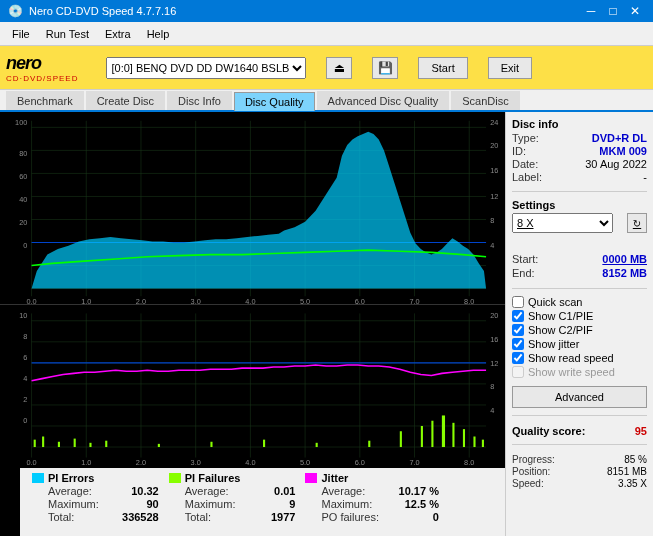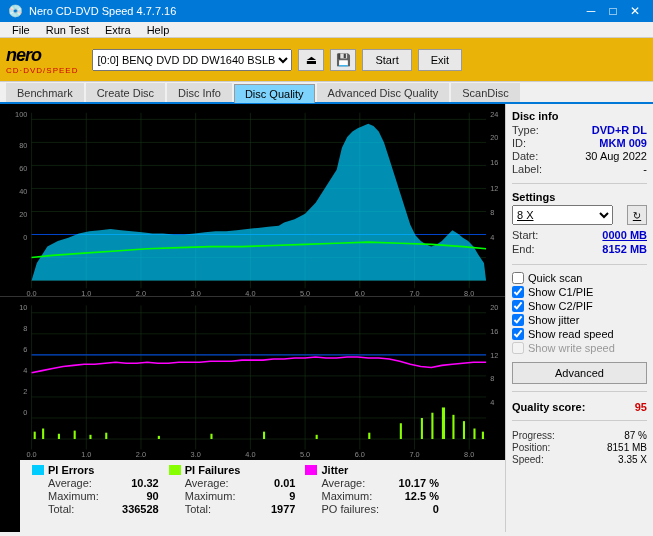--- a/index.html
+++ b/index.html
@@ -5,25 +5,25 @@
     * { margin: 0; padding: 0; box-sizing: border-box; }
     body { width: 653px; height: 536px; overflow: hidden; font-family: 'Segoe UI', Tahoma, sans-serif; font-size: 11px; background: #f0f0f0; }
 
     
     .title-bar { background: #0078d7; color: white; height: 22px; display: flex; align-items: center; padding: 0 8px; justify-content: space-between; }
     .title-bar-left { display: flex; align-items: center; gap: 6px; font-size: 11px; }
     .title-bar-right { display: flex; gap: 2px; }
     .title-btn { width: 20px; height: 18px; background: transparent; border: none; color: white; cursor: pointer; font-size: 12px; display: flex; align-items: center; justify-content: center; }
 
     
-    .menu-bar { background: #f0f0f0; height: 16px; display: flex; align-items: center; padding: 0 4px; border-bottom: 1px solid #ccc; }
+    .menu-bar { background: #f0f0f0; height: 24px; display: flex; align-items: center; padding: 0 4px; border-bottom: 1px solid #ccc; }
     .menu-item { padding: 2px 8px; cursor: pointer; font-size: 11px; color: #000; }
 
     
-    .toolbar { background: #eab308; height: 44px; display: flex; align-items: center; padding: 0 6px; gap: 6px; border-bottom: 1px solid #ccc; }
+    .toolbar { background: #fde047; height: 44px; display: flex; align-items: center; padding: 0 6px; gap: 20px; border-bottom: 1px solid #ccc; }
     .logo-area { display: flex; flex-direction: column; align-items: flex-start; margin-right: 8px; }
     .logo-nero { font-size: 18px; font-weight: bold; color: #000; font-style: italic; letter-spacing: -1px; }
     .logo-sub { font-size: 8px; color: #c00; letter-spacing: 1px; text-transform: uppercase; }
     .drive-select { height: 22px; font-size: 11px; width: 200px; }
     .toolbar-icon-btn { width: 26px; height: 22px; border: 1px solid #999; background: #e8e8e8; cursor: pointer; display: flex; align-items: center; justify-content: center; font-size: 12px; }
     .start-btn { height: 22px; padding: 0 12px; background: #e8e8e8; border: 1px solid #999; cursor: pointer; font-size: 11px; }
 
     
     .tabs { background: #f0f0f0; height: 22px; display: flex; align-items: flex-end; padding: 0 6px; border-bottom: 2px solid #0078d7; }
     .tab { padding: 3px 10px; cursor: pointer; font-size: 11px; border: 1px solid transparent; border-bottom: none; margin-right: 2px; background: #ddd; color: #333; }
@@ -36,21 +36,21 @@
     .right-panel { width: 148px; background: #f0f0f0; padding: 6px; display: flex; flex-direction: column; gap: 4px; border-left: 1px solid #ccc; overflow-y: auto; }
 
     .section-title { font-size: 11px; font-weight: bold; color: #000; margin-bottom: 2px; }
     .info-row { display: flex; justify-content: space-between; font-size: 11px; margin-bottom: 1px; gap: 40px; }
     .info-label { color: #333; }
     .info-value { color: #0000cc; font-weight: bold; }
     .info-value.normal { color: #000; font-weight: normal; }
 
     .divider { height: 1px; background: #ccc; margin: 3px 0; }
 
-    .settings-row { display: flex; align-items: center; gap: 14px; margin-bottom: 4px; text-decoration: underline; }
+    .settings-row { display: flex; align-items: center; gap: 14px; margin-bottom: 20px; text-decoration: underline; }
     .speed-select { height: 20px; font-size: 11px; flex: 1; }
     .refresh-btn { width: 20px; height: 20px; border: 1px solid #999; background: #e8e8e8; cursor: pointer; font-size: 10px; display: flex; align-items: center; justify-content: center; }
 
     .mb-row { display: flex; justify-content: space-between; font-size: 11px; margin-bottom: 2px; }
     .mb-label { color: #333; }
     .mb-value { color: #0000cc; font-weight: bold; }
     .mb-value.link { text-decoration: underline; cursor: pointer; }
 
     .checkbox-row { display: flex; align-items: center; gap: 4px; margin-bottom: 2px; font-size: 11px; }
     .checkbox-row input[type=checkbox] { width: 12px; height: 12px; }
@@ -385,21 +385,21 @@
     <div class="quality-row">
       <span>Quality score:</span>
       <span class="quality-value">95</span>
     </div>
 
     <div class="divider"></div>
 
     <div class="progress-section">
       <div class="prog-row">
         <span class="prog-label">Progress:</span>
-        <span class="prog-value">87 %</span>
+        <span class="prog-value">85 %</span>
       </div>
       <div class="prog-row">
         <span class="prog-label">Position:</span>
         <span class="prog-value">8151 MB</span>
       </div>
       <div class="prog-row">
         <span class="prog-label">Speed:</span>
         <span class="prog-value">3.35 X</span>
       </div>
     </div>

